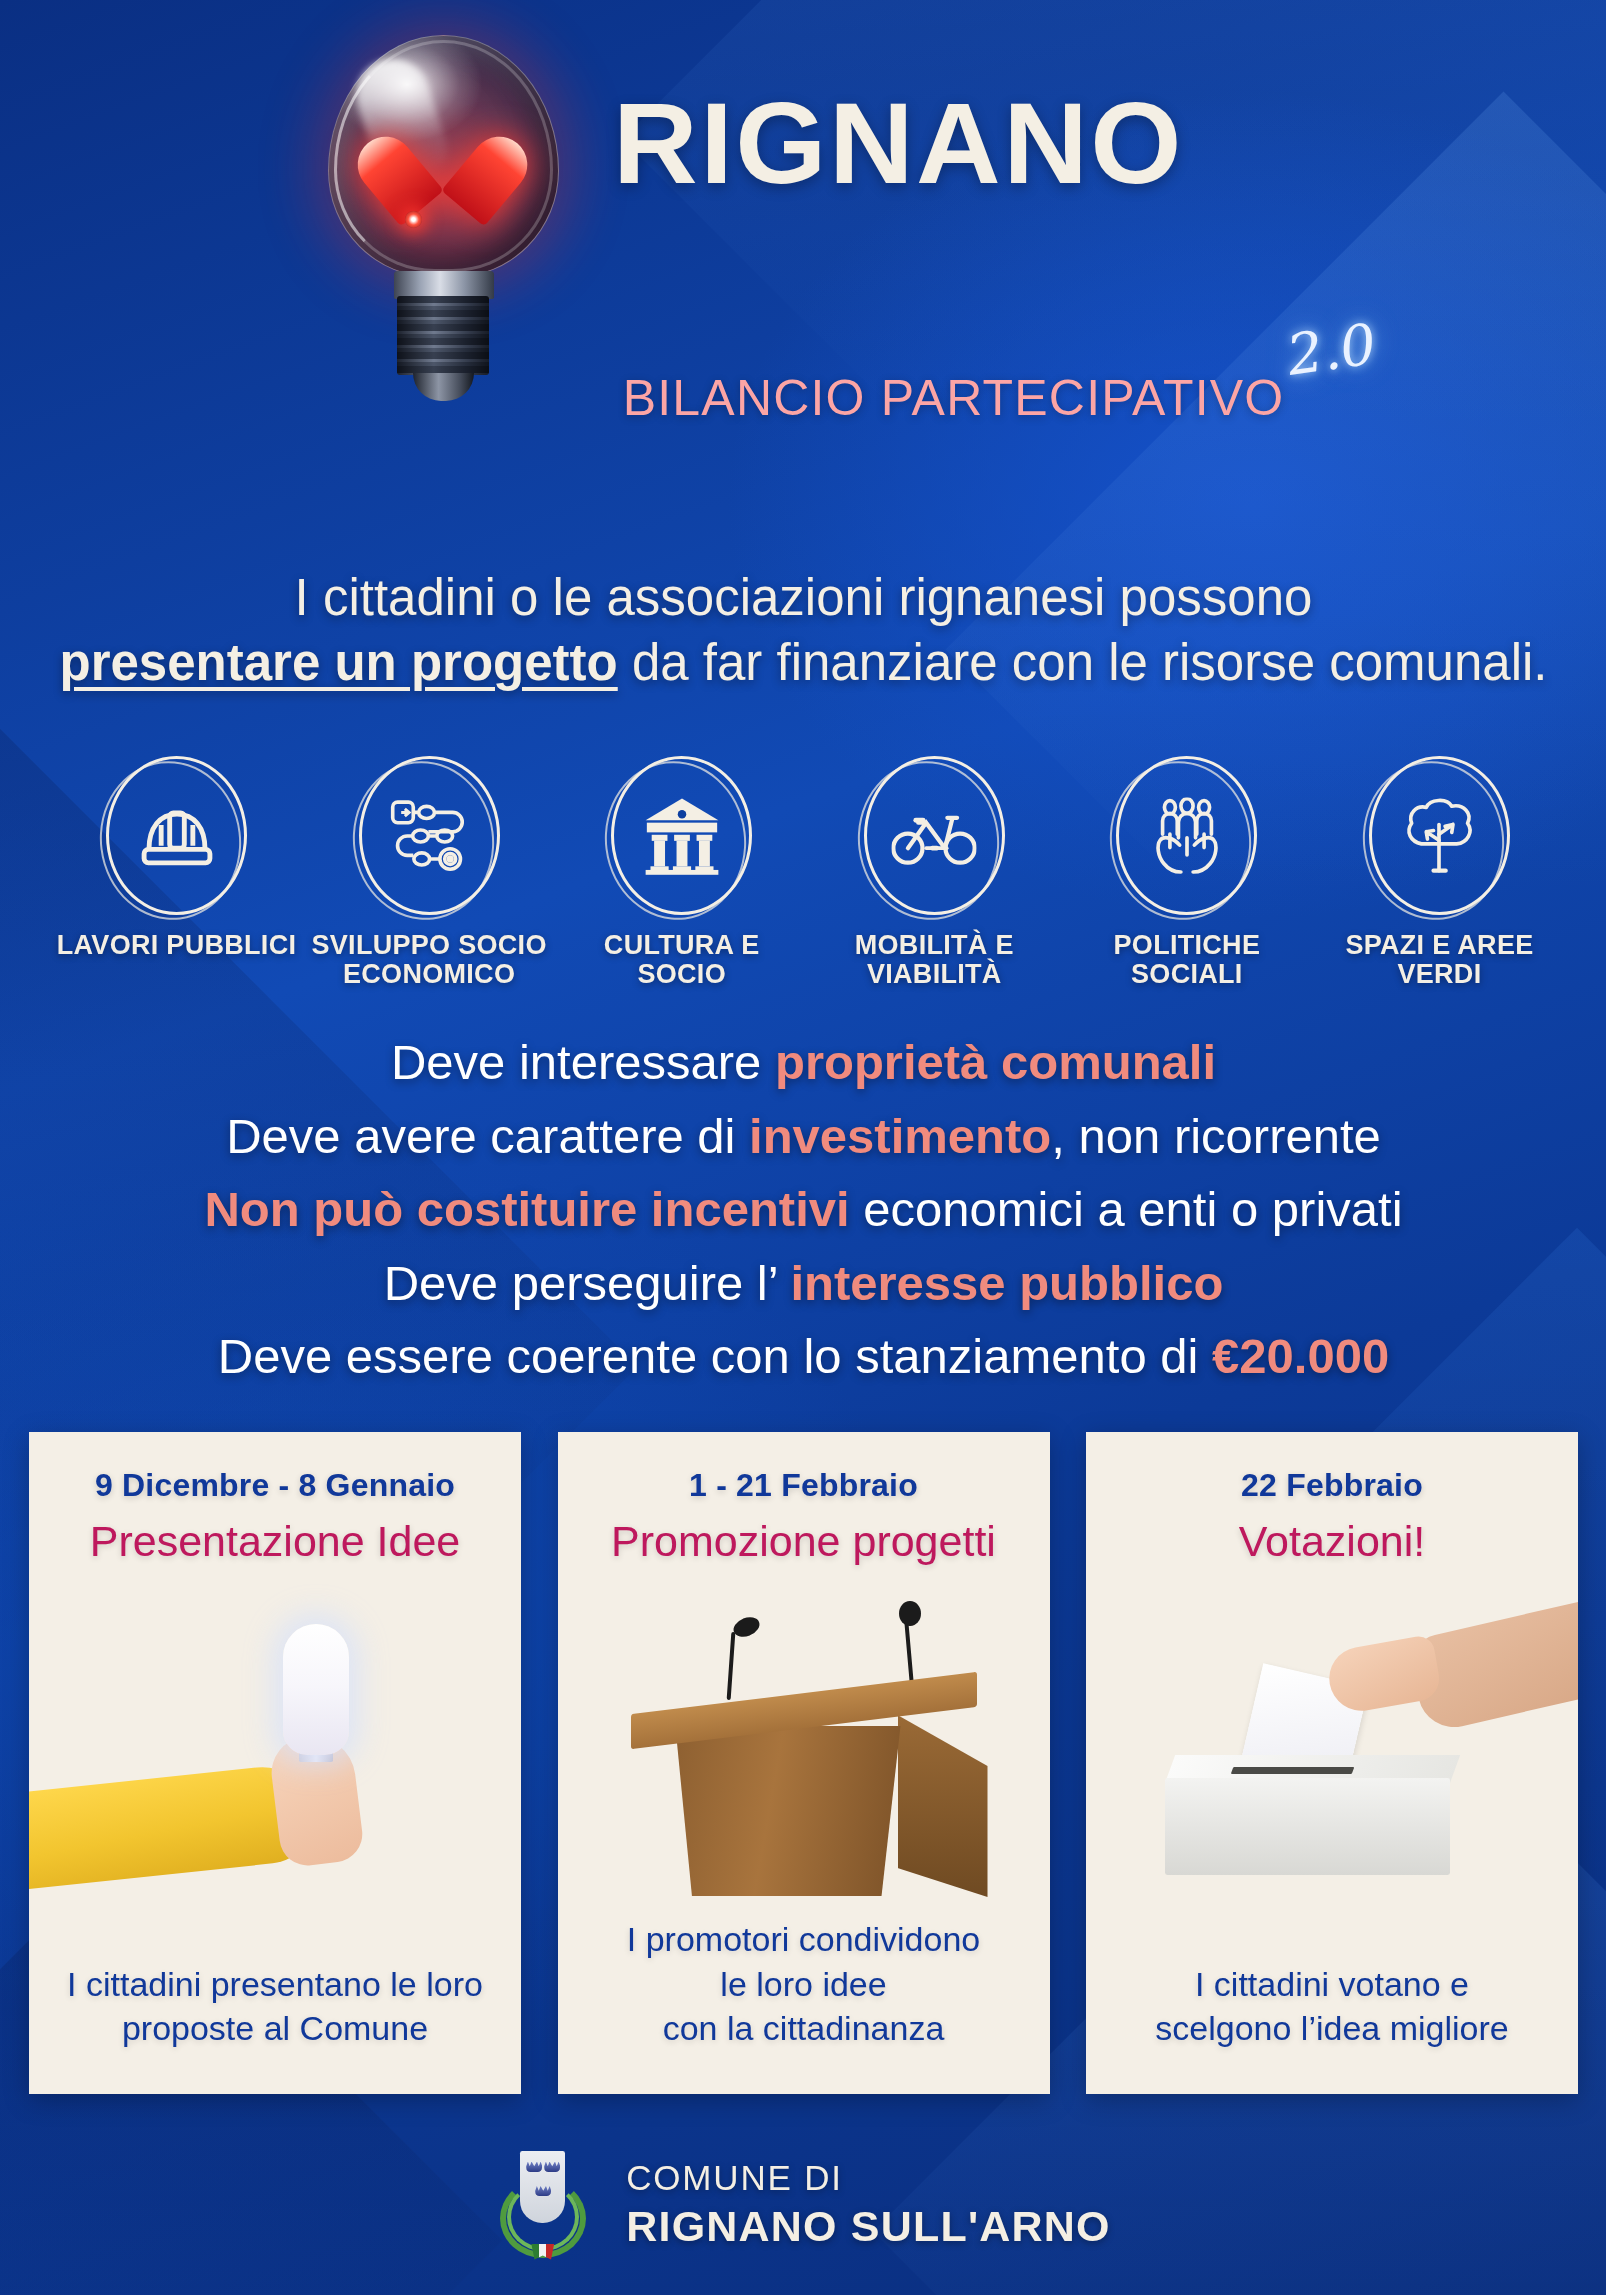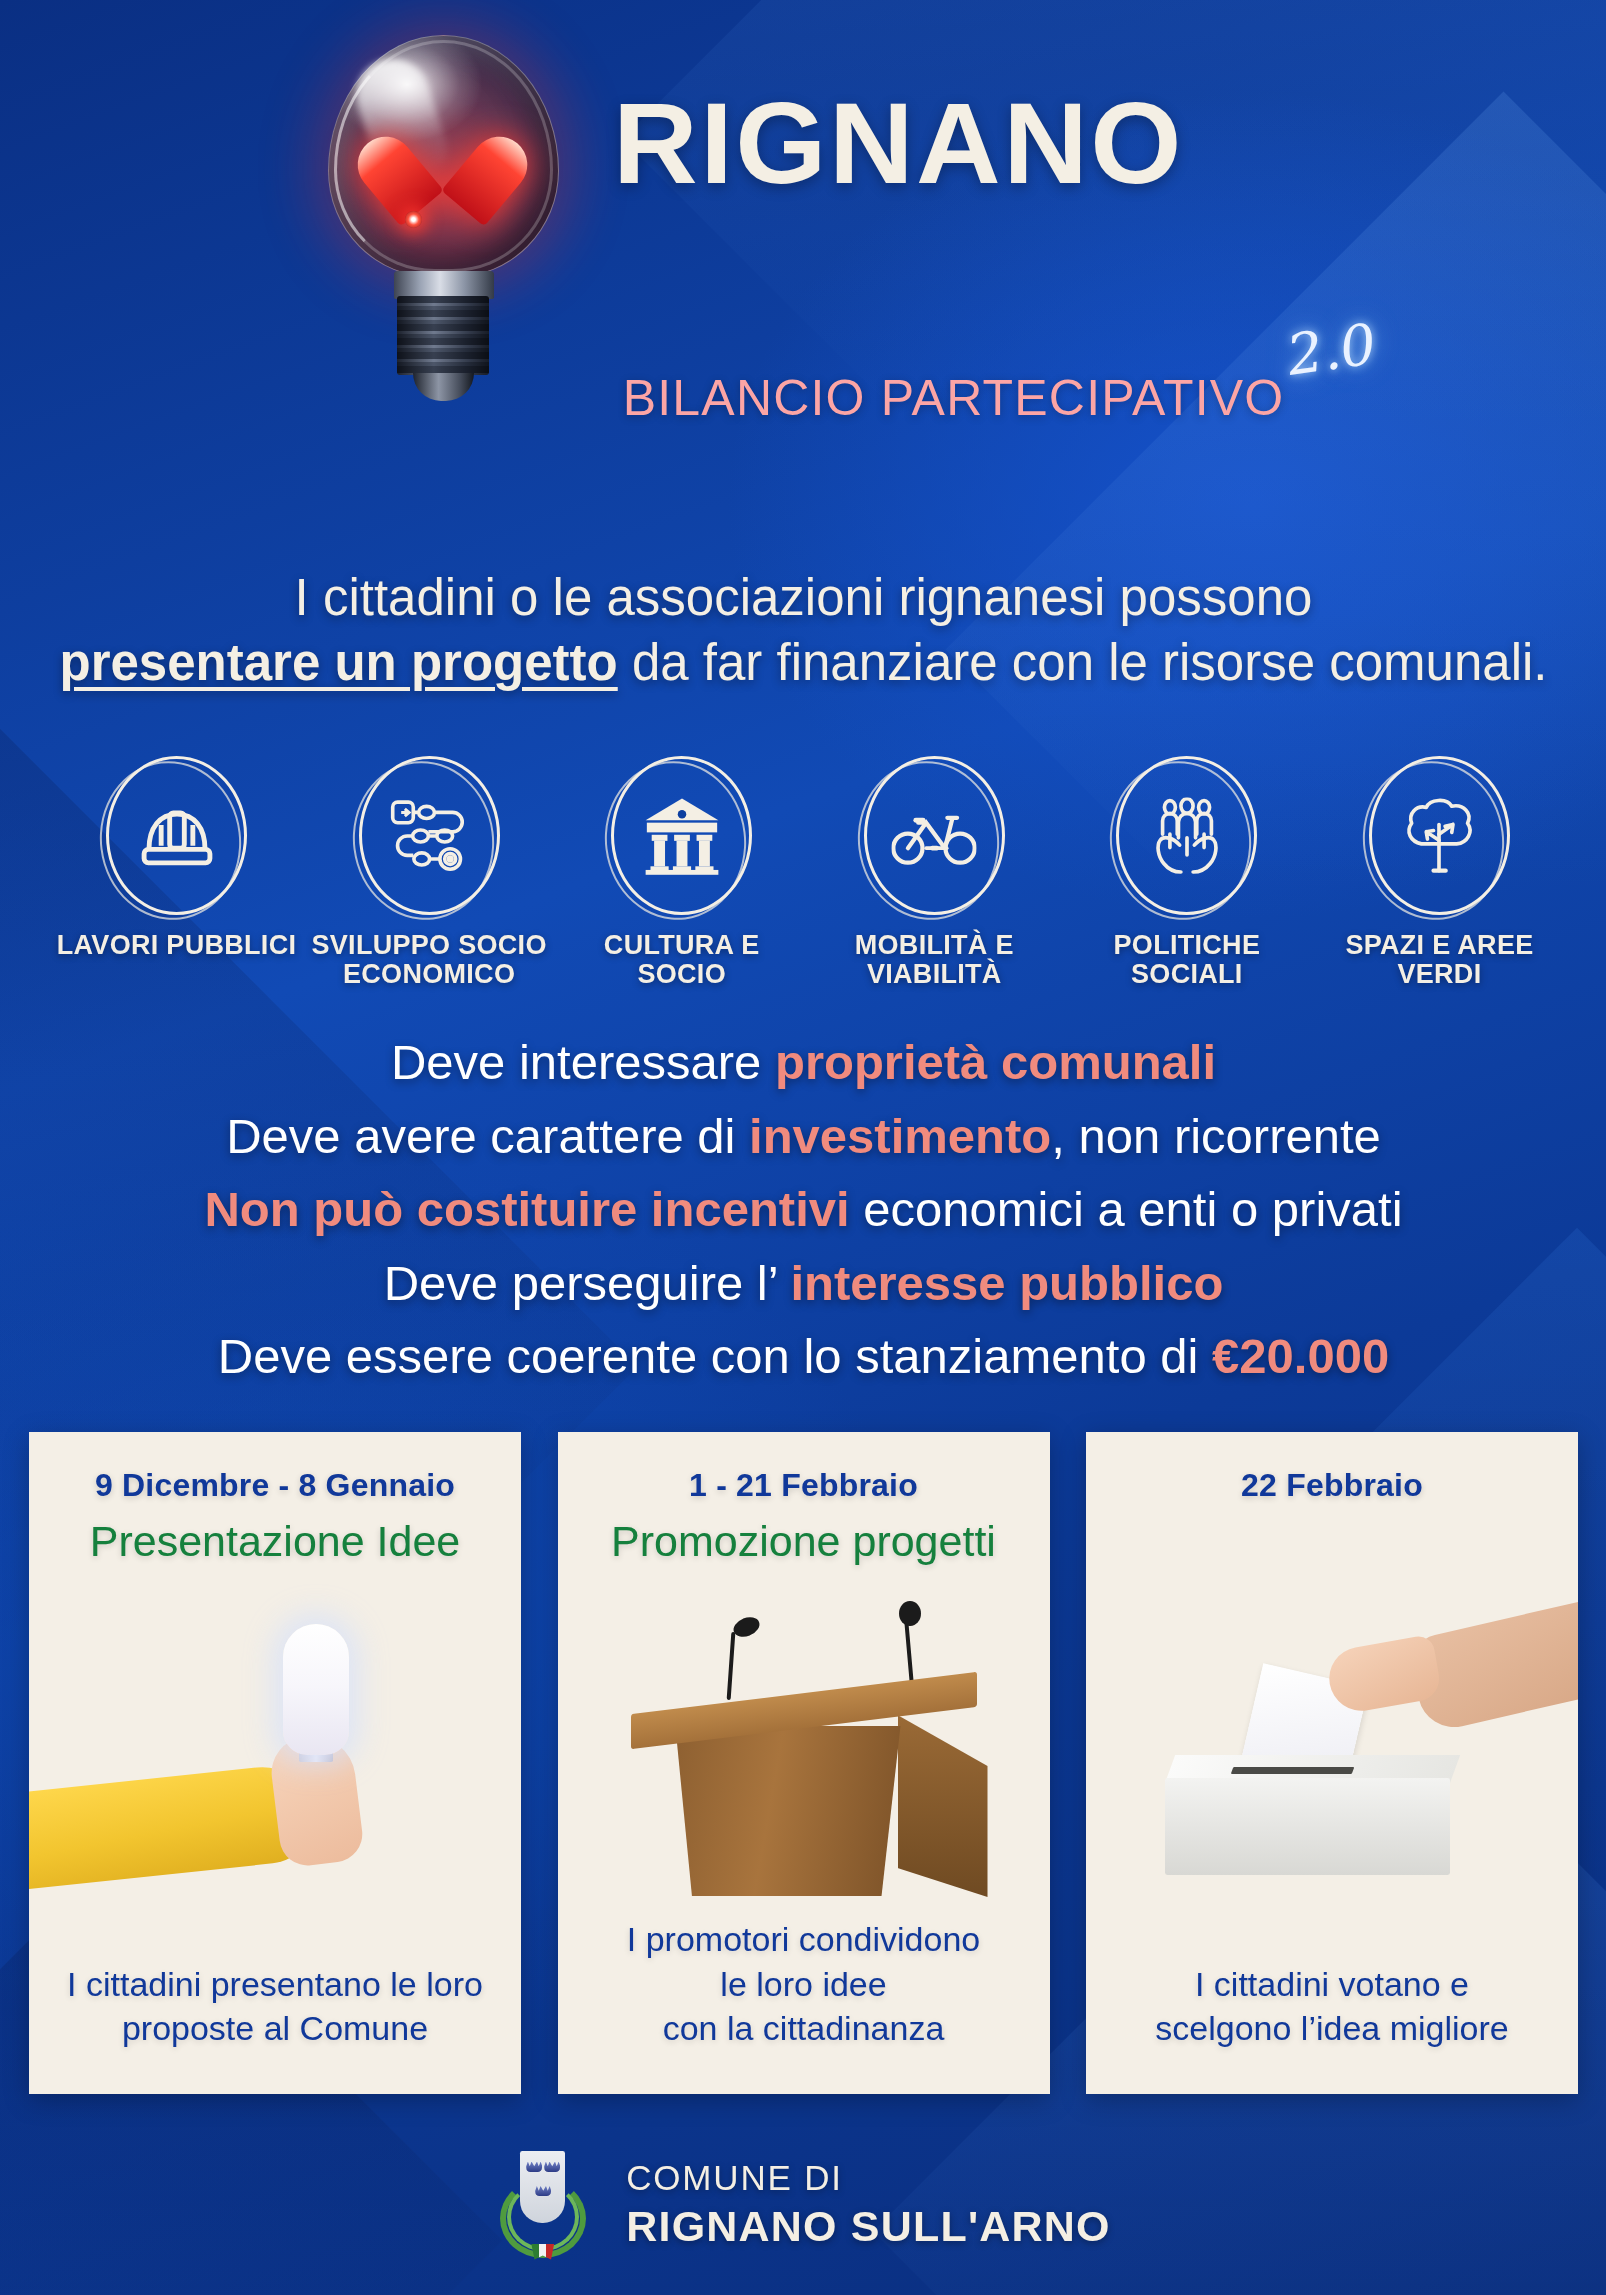--- a/index.html
+++ b/index.html
@@ -172,21 +172,21 @@
     width:492px; height:662px; background:#f4efe6;
     position:relative; overflow:hidden;
     box-shadow:0 6px 24px rgba(0,0,0,.25);
   }
   .card-date{
     margin-top:35px; text-align:center; color:#10389a;
     font-size:32px; font-weight:700; font-stretch:condensed; letter-spacing:0.2px;
     text-shadow:0 2.4px 6px rgba(0,0,0,.16);
   }
   .card-title{
-    margin-top:13.4px; text-align:center; color:#15803d;
+    margin-top:13.4px; text-align:center; color:#be185d;
     font-size:43px; font-weight:400; font-stretch:condensed;
     text-shadow:0 2.4px 6px rgba(0,0,0,.16);
   }
   .card-art{ position:absolute; left:0; right:0; top:164px; height:304px; }
   .card-body{
     position:absolute; left:24px; right:24px; bottom:44px; text-align:center;
     color:#10389a; font-size:34px; font-weight:400; font-stretch:condensed; line-height:1.30;
     text-shadow:0 2.4px 6px rgba(0,0,0,.14);
   }
 
@@ -469,20 +469,21 @@
       </div>
       <div class="card-body">
         <div>I promotori condividono</div>
         <div>le loro idee</div>
         <div>con la cittadinanza</div>
       </div>
     </div>
 
     <div class="card">
       <div class="card-date">22 Febbraio</div>
+      <div class="card-title">Votazioni!</div>
       <div class="card-art">
         <div class="sleeve"></div>
         <div class="ballot"></div>
         <div class="c3-hand"></div>
         <div class="box-top"></div>
         <div class="slot"></div>
         <div class="box"></div>
       </div>
       <div class="card-body">
         <div>I cittadini votano e</div>

